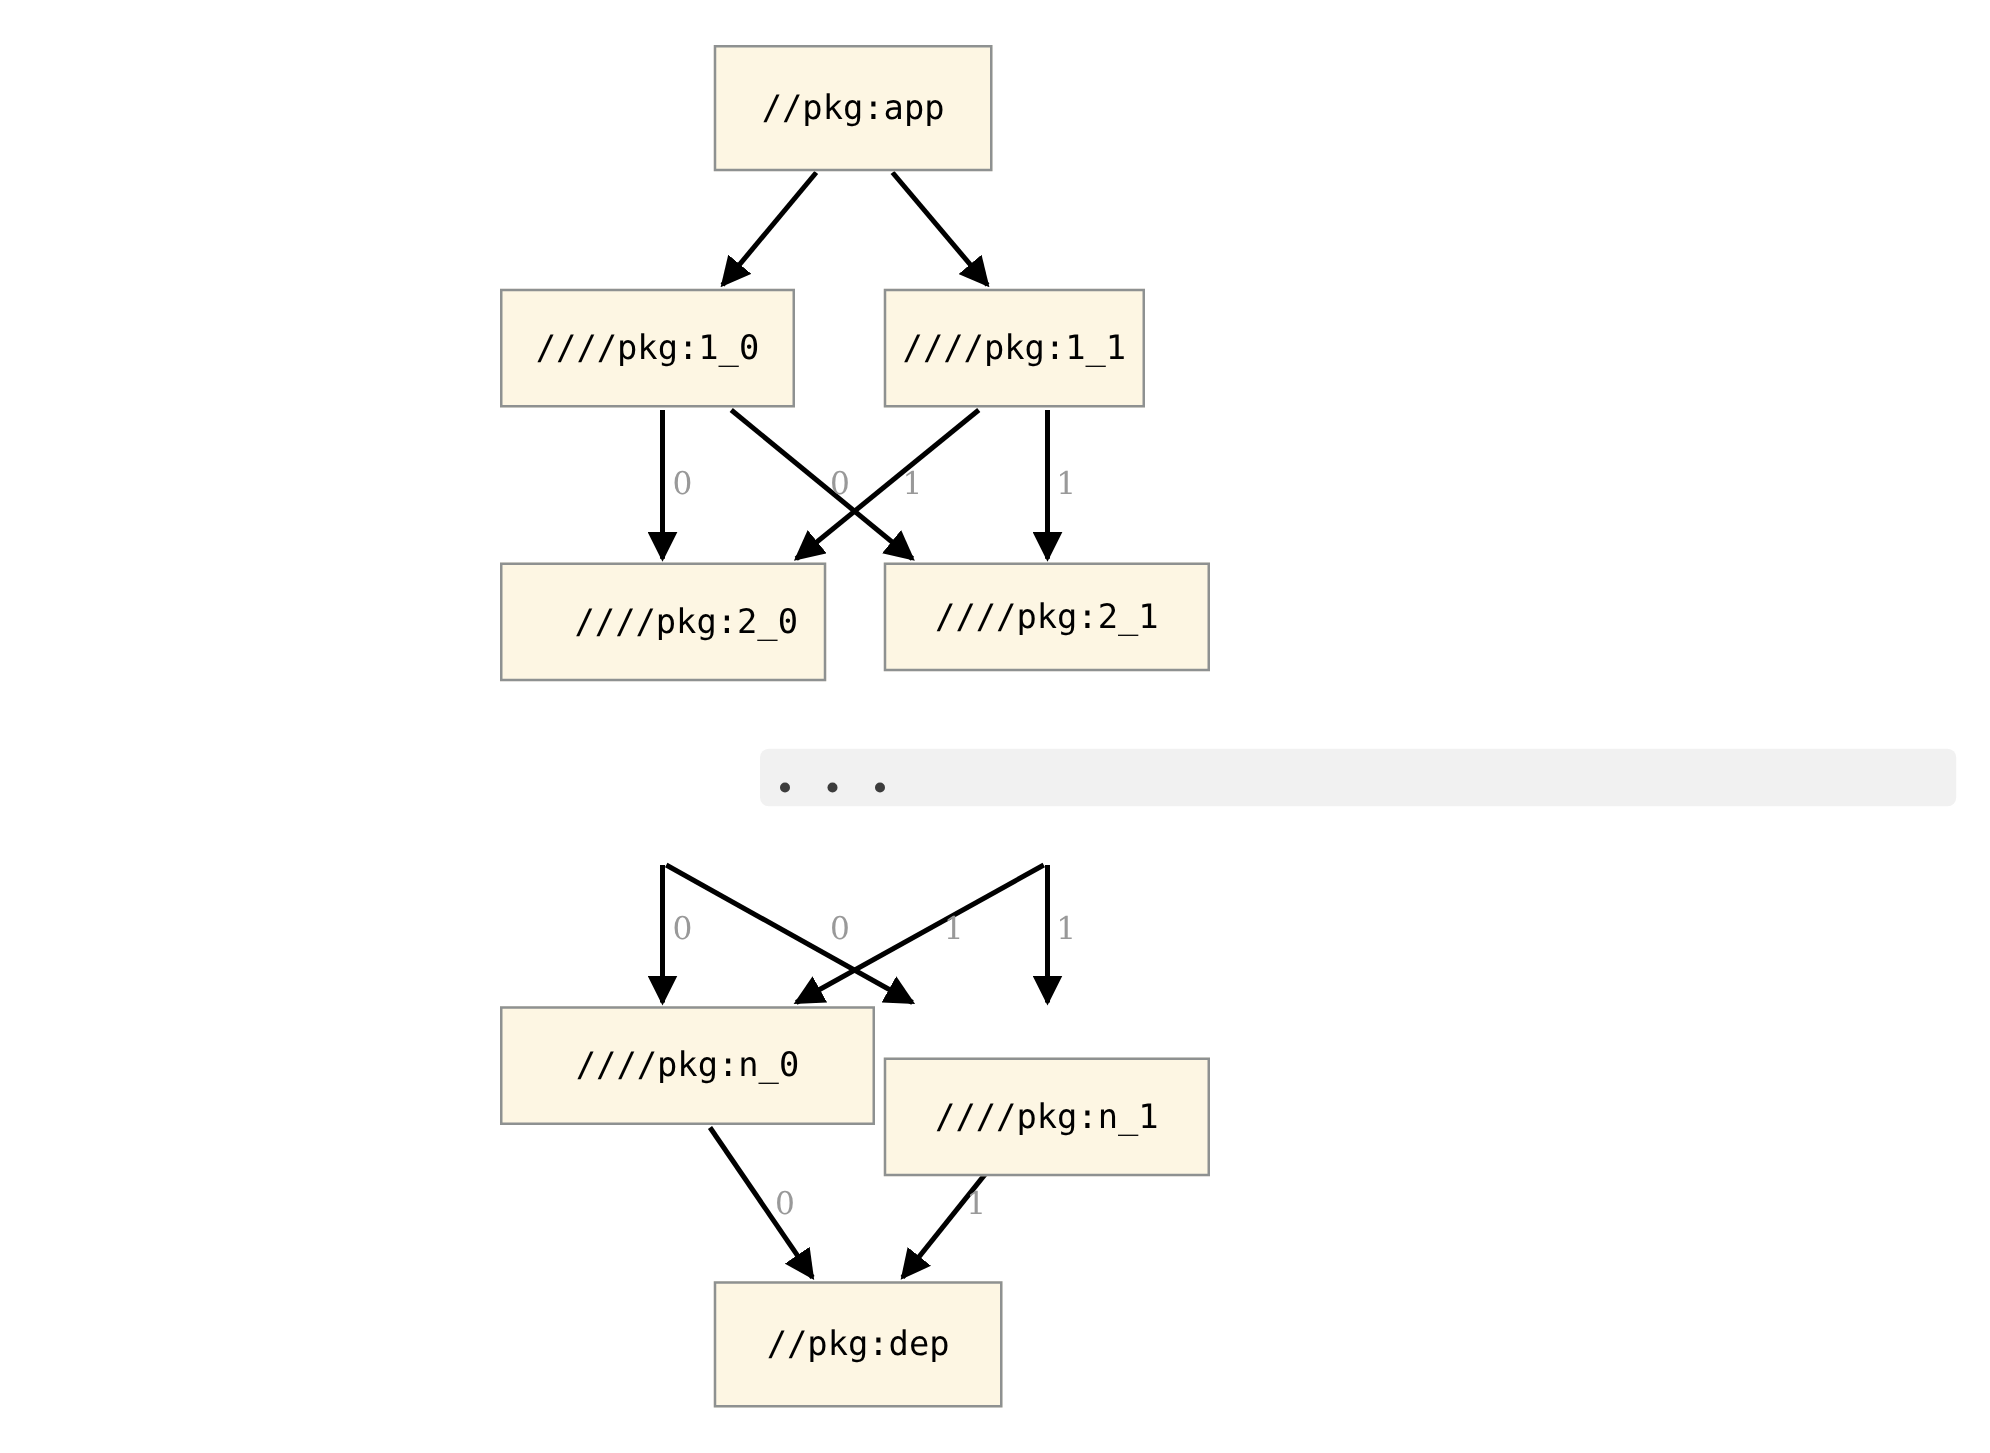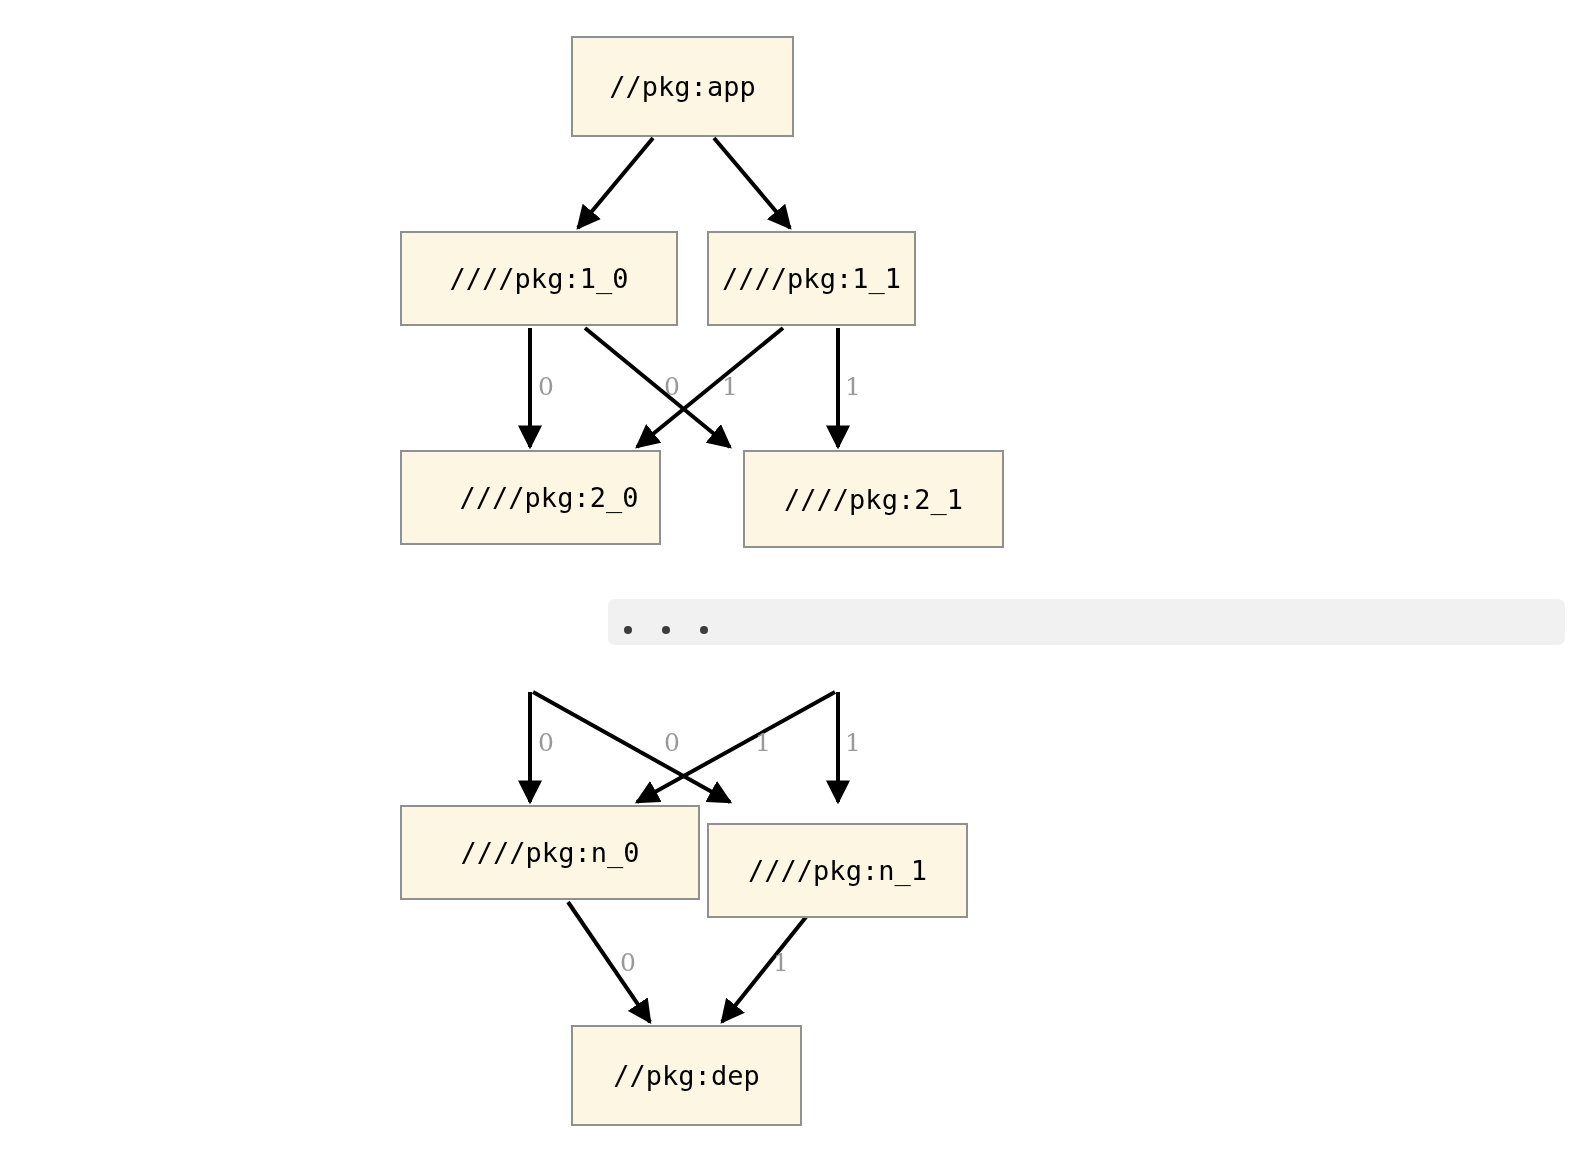--- a/index.html
+++ b/index.html
@@ -105,36 +105,36 @@
         <line x1="838" y1="692" x2="838" y2="802" stroke="#000000" stroke-width="4" marker-end="url(#arrowhead)"></line>
         <line x1="568" y1="902" x2="650" y2="1022" stroke="#000000" stroke-width="4" marker-end="url(#arrowhead)"></line>
         <line x1="818" y1="902" x2="722" y2="1022" stroke="#000000" stroke-width="4" marker-end="url(#arrowhead)"></line>
       </g>
   </svg>
 
   <div id="nodes-layer">
       <div class="node" style="left: 571px; top: 36px; width: 223px; height: 101px; background: rgb(253, 246, 227); border-color: rgb(142, 145, 145);">
         <span>//pkg:app</span>
       </div>
-      <div class="node" style="left: 400px; top: 231px; width: 278px; height: 95px; background: rgb(253, 246, 227); border-color: rgb(142, 145, 145);">
+      <div class="node" style="left: 400px; top: 231px; width: 236px; height: 95px; background: rgb(253, 246, 227); border-color: rgb(142, 145, 145);">
         <span>////pkg:1_0</span>
       </div>
       <div class="node" style="left: 707px; top: 231px; width: 209px; height: 95px; background: rgb(253, 246, 227); border-color: rgb(142, 145, 145);">
         <span>////pkg:1_1</span>
       </div>
       <div class="node" style="left: 400px; top: 450px; width: 261px; height: 95px; background: rgb(253, 246, 227); border-color: rgb(142, 145, 145); padding-left: 37px;">
         <span>////pkg:2_0</span>
       </div>
-      <div class="node" style="left: 707px; top: 450px; width: 261px; height: 98px; background: rgb(253, 246, 227); border-color: rgb(142, 145, 145); margin-left: 36px;">
+      <div class="node" style="left: 707px; top: 450px; width: 261px; height: 87px; background: rgb(253, 246, 227); border-color: rgb(142, 145, 145);">
         <span>////pkg:2_1</span>
       </div>
       <div class="node" style="left: 400px; top: 805px; width: 300px; height: 95px; background: rgb(253, 246, 227); border-color: rgb(142, 145, 145);">
         <span>////pkg:n_0</span>
       </div>
-      <div class="node" style="left: 707px; top: 823px; width: 261px; height: 95px; background: rgb(253, 246, 227); border-color: rgb(142, 145, 145);">
+      <div class="node" style="left: 707px; top: 846px; width: 261px; height: 95px; background: rgb(253, 246, 227); border-color: rgb(142, 145, 145);">
         <span>////pkg:n_1</span>
       </div>
       <div class="node" style="left: 571px; top: 1025px; width: 231px; height: 101px; background: rgb(253, 246, 227); border-color: rgb(142, 145, 145);">
         <span>//pkg:dep</span>
       </div>
     </div>
   <div id="labels-layer">
       <div class="edge-label" style="left: 538px; top: 374px; color: rgb(153, 153, 153);">0</div>
       <div class="edge-label" style="left: 664px; top: 374px; color: rgb(153, 153, 153);">0</div>
       <div class="edge-label" style="left: 722px; top: 374px; color: rgb(153, 153, 153);">1</div>

